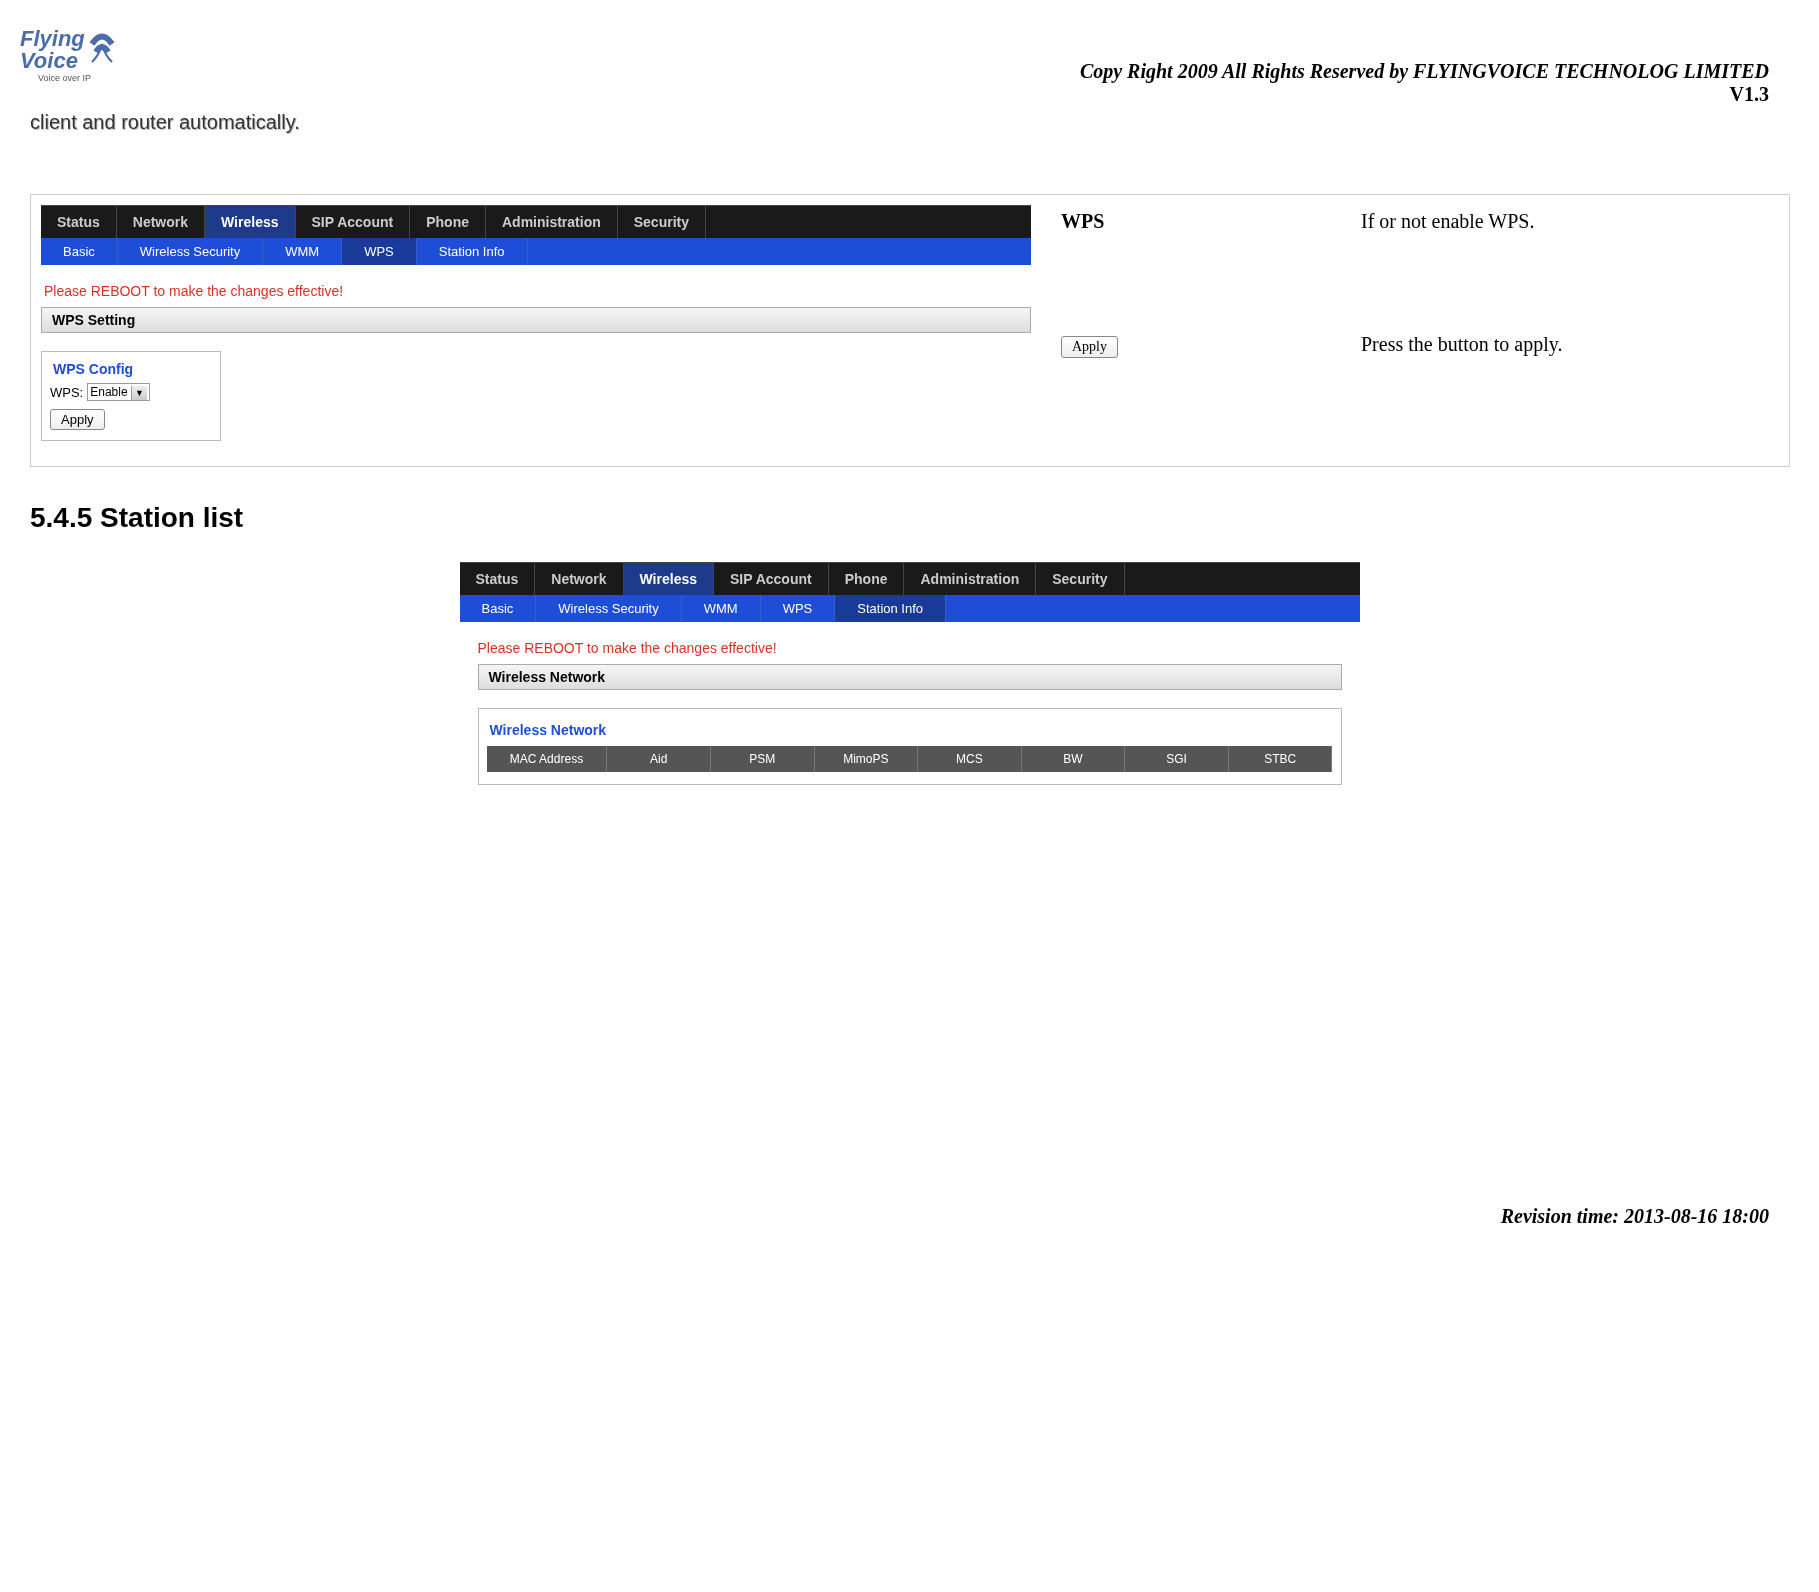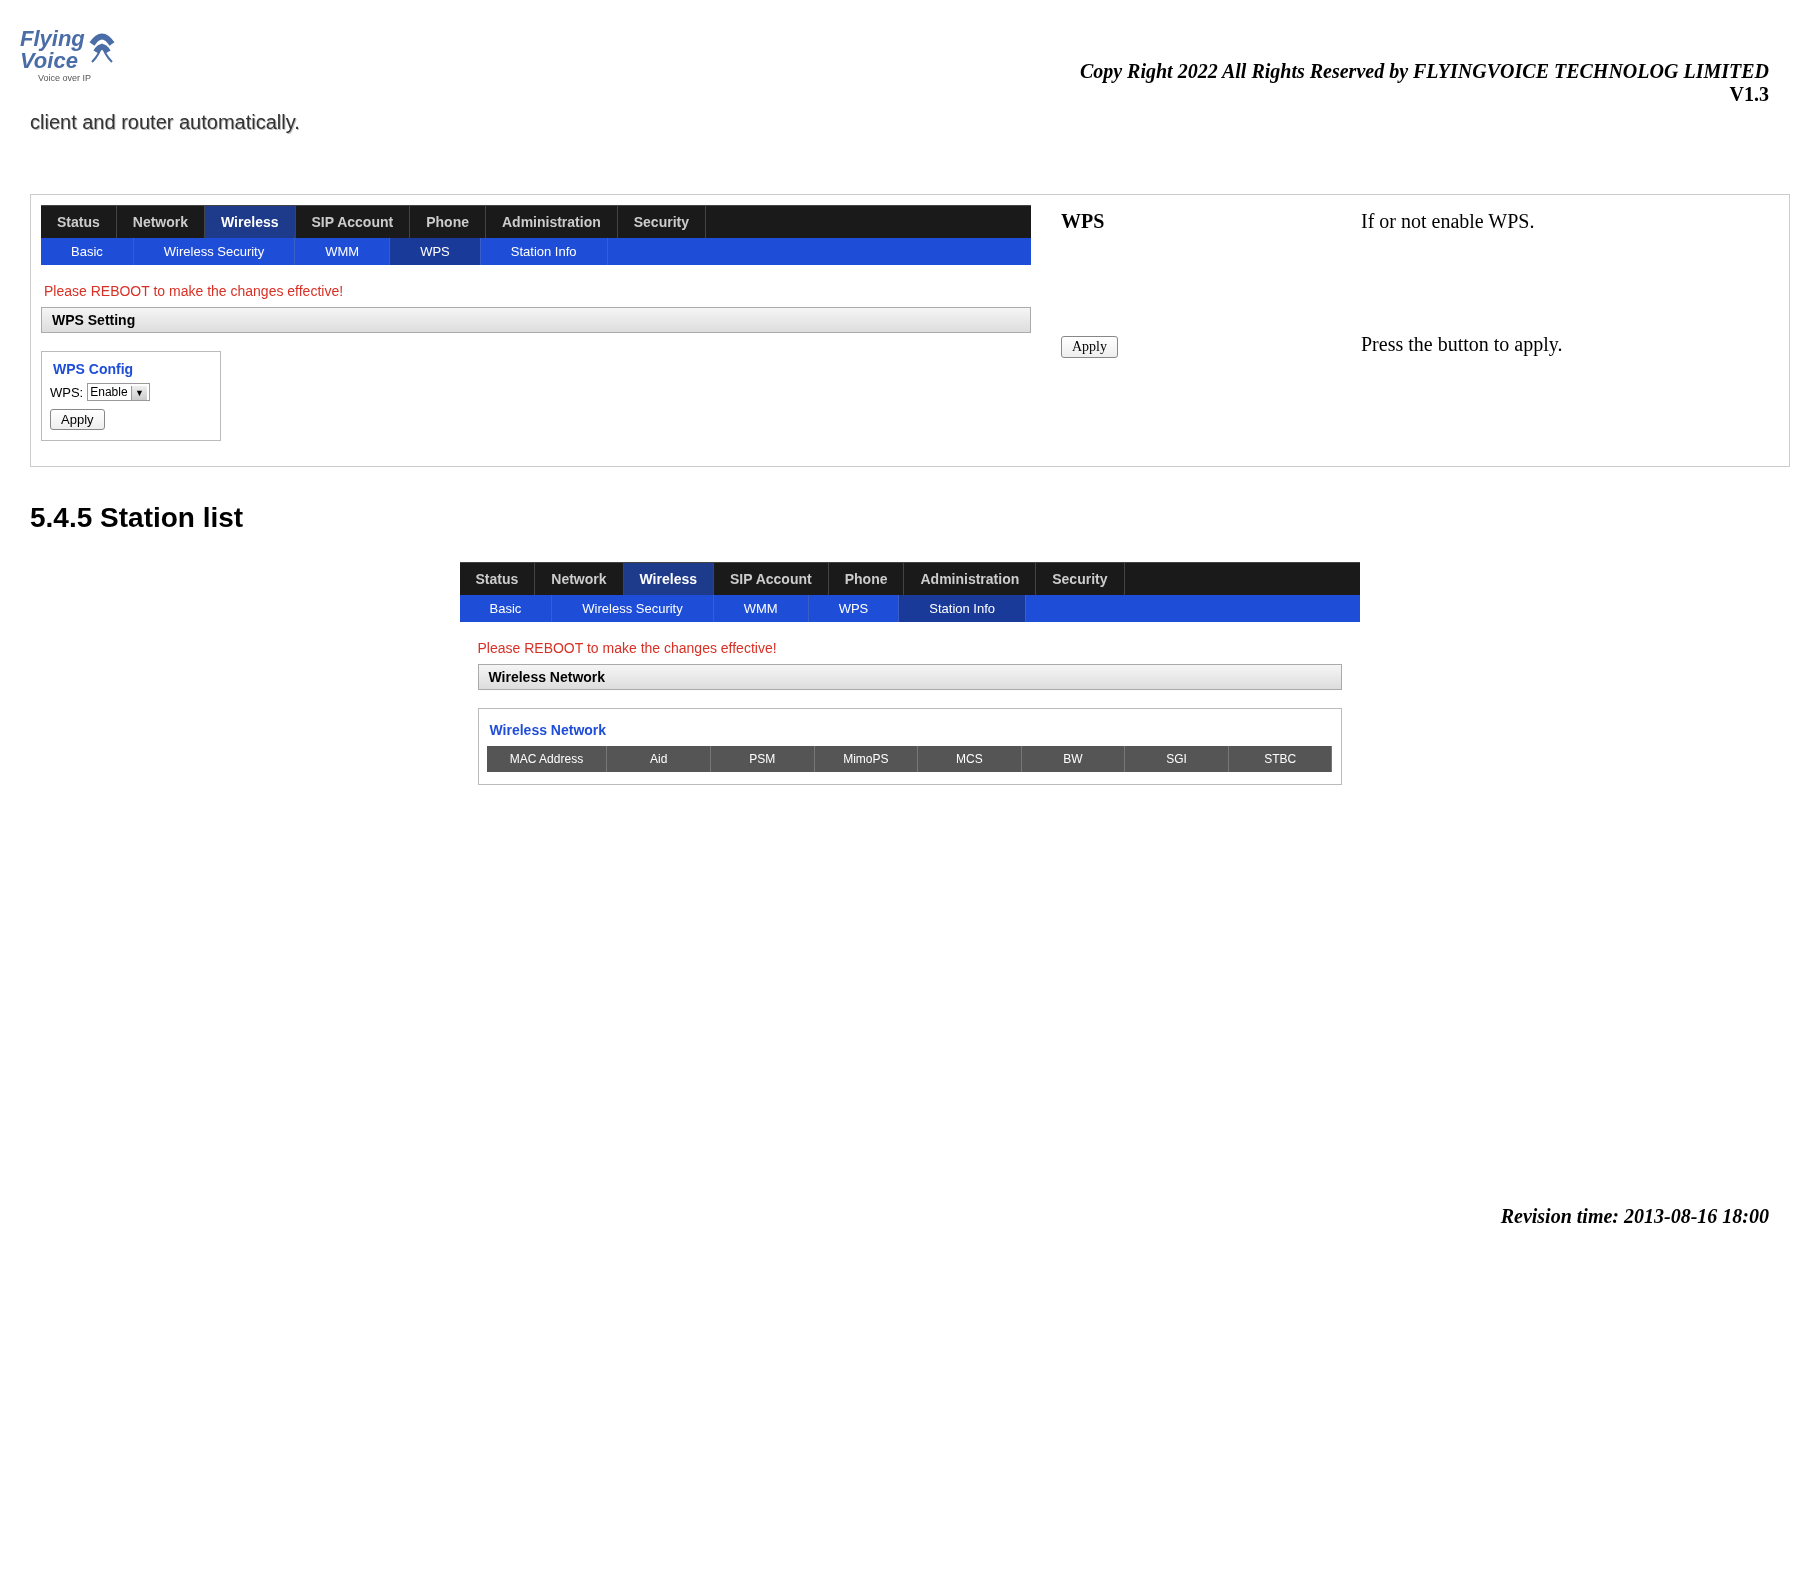--- a/index.html
+++ b/index.html
@@ -96,21 +96,21 @@
     }
     .nav-tab.active {
       background: #1e3a8a;
       color: #fff;
     }
     .sub-tabs {
       display: flex;
       background: #1e4dd8;
     }
     .sub-tab {
-      padding: 6px 30px;
+      padding: 6px 22px;
       color: #fff;
       font-size: 13px;
       border-right: 1px solid #3a5dc8;
       cursor: pointer;
     }
     .sub-tab.active {
       background: #1a3a9a;
     }
     .reboot-notice {
       color: #d93025;
@@ -231,21 +231,21 @@
   <svg class="logo-svg" width="110" height="65" viewBox="0 0 110 65">
     <text x="0" y="22" font-family="Arial" font-size="22" font-weight="bold" font-style="italic" fill="#4a6da7">Flying</text>
     <text x="0" y="44" font-family="Arial" font-size="22" font-weight="bold" font-style="italic" fill="#4a6da7">Voice</text>
     <text x="18" y="57" font-family="Arial" font-size="9" fill="#555">Voice over IP</text>
     <path d="M 72 38 Q 80 30 82 20 Q 84 30 92 38" fill="none" stroke="#4a6da7" stroke-width="2"></path>
     <path d="M 76 28 Q 82 18 88 28" fill="none" stroke="#4a6da7" stroke-width="6"></path>
     <path d="M 72 20 Q 82 5 92 20" fill="none" stroke="#4a6da7" stroke-width="6"></path>
   </svg>
 </div>
 
-<div class="copyright-header">Copy Right 2022 All Rights Reserved by FLYINGVOICE TECHNOLOG LIMITED</div>
+<div class="copyright-header">Copy Right 2009 All Rights Reserved by FLYINGVOICE TECHNOLOG LIMITED</div>
 <div class="version">V1.3</div>
 <div class="intro-text">client and router automatically.</div>
 
 <div class="content-block">
   <div class="screenshot-side">
     <div class="nav-tabs">
       <div class="nav-tab">Status</div>
       <div class="nav-tab">Network</div>
       <div class="nav-tab active">Wireless</div>
       <div class="nav-tab">SIP Account</div>

